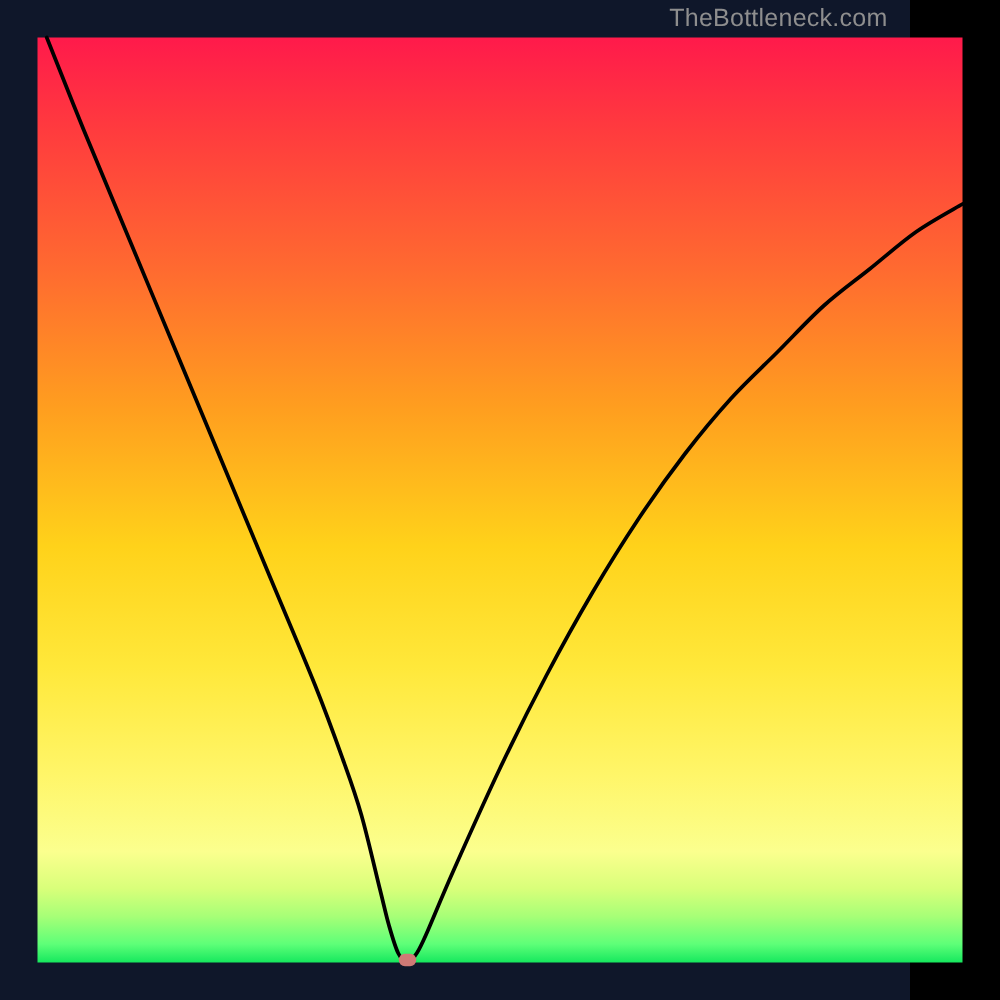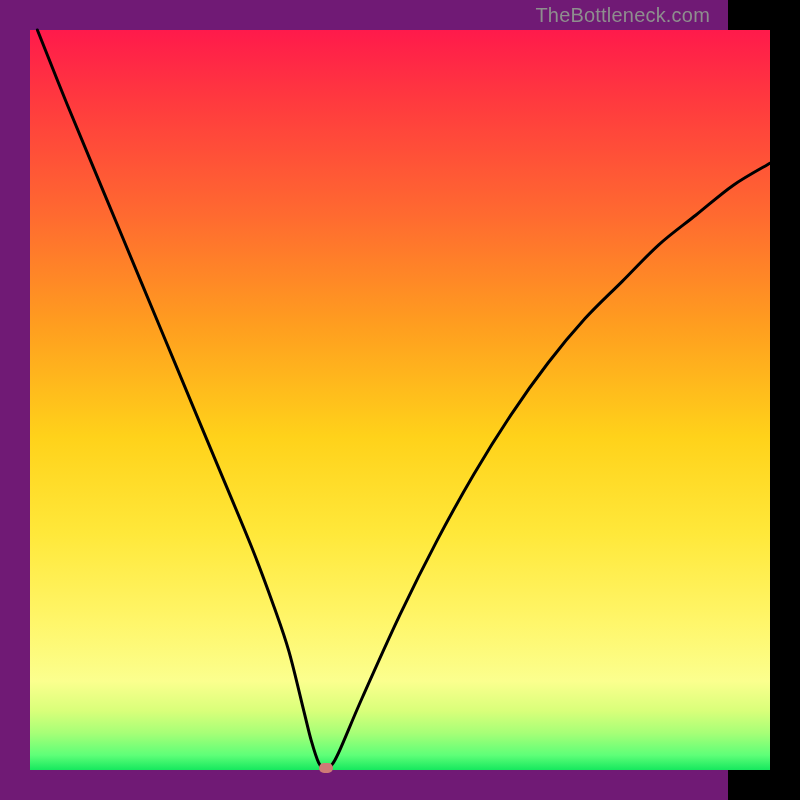--- a/index.html
+++ b/index.html
@@ -8,21 +8,21 @@
     width: 800px;
     height: 800px;
     background: #000;
     overflow: hidden;
     font-family: Arial, Helvetica, sans-serif;
   }
   .frame {
     position: absolute;
     left: 0; top: 0;
     width: 728px; height: 800px;
-    background: #701a75;
+    background: #0f172a;
   }
   .plot-area {
     position: absolute;
     left: 30px;
     top: 30px;
     width: 740px;
     height: 740px;
     background: linear-gradient(
       to bottom,
       #ff1a4b 0%,

